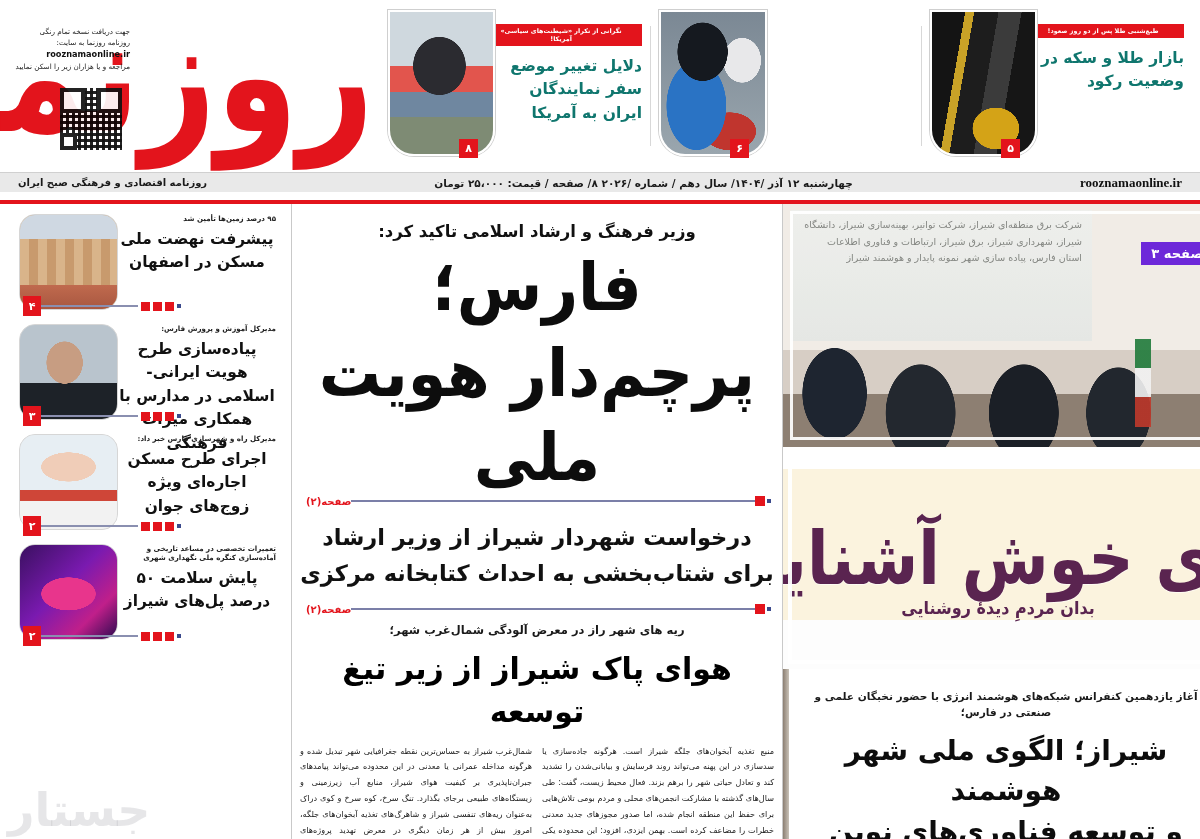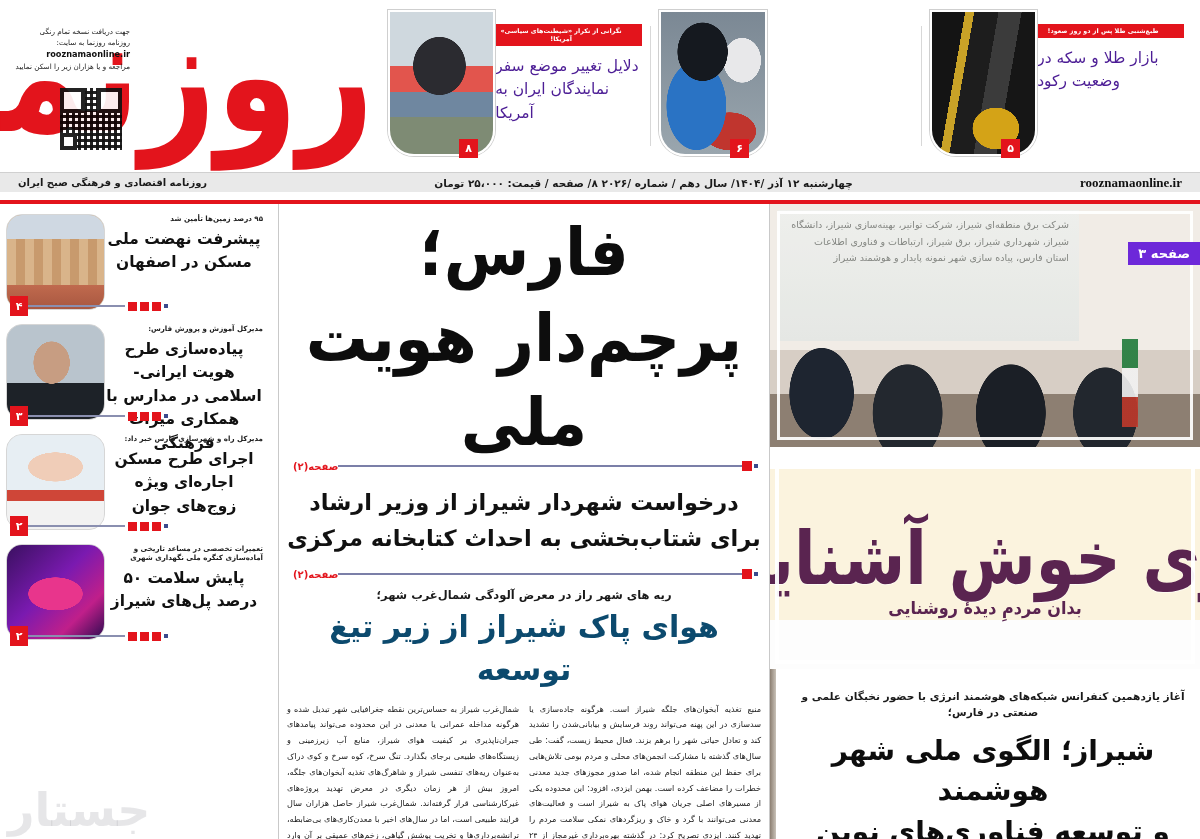--- a/index.html
+++ b/index.html
@@ -57,22 +57,22 @@
     position: relative; width: 270px; height: 172px; padding: 10px 8px 8px 8px;
     display: flex; flex-direction: row-reverse; align-items: flex-start;
   }
   .thumb-text { width: 148px; padding-top: 14px; direction: rtl; text-align: left; }
   .thumb-kicker {
     background: #e3141c; color: #fff; font-size: 6.4px; font-weight: 700;
     padding: 3px 20px 3px 5px; display: block; text-align: center;
     letter-spacing: .1px; line-height: 1.25;
   }
   .thumb-title {
-    margin-top: 9px; font-size: 15.5px; font-weight: 400; color: #4c1d95;
-    line-height: 1.5; text-align: left; direction: rtl;
+    margin-top: 9px; font-size: 15.5px; font-weight: 700; color: #0f766e;
+    line-height: 1.5; text-align: right; direction: rtl;
   }
   .thumb-pg {
     position: absolute; bottom: 14px; right: 172px;
     background: #e3141c; color: #fff; font-size: 11px; font-weight: 700;
     width: 19px; height: 19px; display: flex; align-items: center; justify-content: center;
   }
   .thumb-img {
     width: 108px; height: 146px; border-radius: 0 0 26px 26px;
     border: 2px solid #fff; box-shadow: 0 0 0 1px #cfcfcf;
     background-size: cover; background-position: center; overflow: hidden;
@@ -105,21 +105,21 @@
     background: #e9e9e9; border-top: 1px solid #d0d0d0;
     display: flex; flex-direction: row-reverse; align-items: center;
     padding: 0 18px; justify-content: space-between;
   }
   .infobar .tagline { font-size: 10px; font-weight: 700; color: #1a1a1a; direction: rtl; }
   .infobar .issue { font-size: 10.5px; font-weight: 700; color: #1a1a1a; direction: rtl; }
   .infobar .url { font-size: 13px; font-weight: 700; color: #111; direction: ltr; font-family: "Liberation Serif", serif; }
   .redrule { position: absolute; top: 200px; left: 0; width: 1200px; height: 4px; background: #e3141c; }
 
   
-  .content { position: absolute; top: 204px; left: 0; width: 1200px; height: 635px; display: flex; flex-direction: row-reverse; }
+  .content { position: absolute; top: 204px; left: 0; width: 1200px; height: 635px; display: flex; flex-direction: row-reverse; padding-left: 13px; }
   .col-right { width: 278px; flex: 0 0 278px; padding: 4px 6px 0 4px; }
   .col-mid { width: 492px; flex: 0 0 492px; padding: 2px 8px 0 8px; border-left: 1px solid #c9c9c9; border-right: 1px solid #c9c9c9; }
   .col-left { width: 430px; flex: 0 0 430px; padding: 0; position: relative; }
 
   
   .lead-over {
     text-align: center; font-size: 16.5px; font-weight: 700; color: #111;
     direction: rtl; margin-top: 16px; letter-spacing: -.2px;
   }
   .lead-title {
@@ -138,22 +138,22 @@
 
   .sub-title {
     text-align: center; font-size: 22.5px; font-weight: 700; color: #111;
     direction: rtl; line-height: 1.62; margin-top: 12px; margin-bottom: 12px;
   }
   .kicker-mid {
     text-align: center; font-size: 11.5px; font-weight: 700; color: #1a1a1a;
     direction: rtl; margin-top: 8px;
   }
   .big2 {
-    text-align: center; font-size: 30px; font-weight: 700; color: #0c4a6e;
-    direction: rtl; line-height: 1.45; margin-top: 3px; margin-bottom: 10px;
+    text-align: center; font-size: 30px; font-weight: 700; color: #000000;
+    direction: rtl; line-height: 1.45; margin-top: 10px; margin-bottom: 10px;
     letter-spacing: -.4px;
   }
   .body-cols { display: flex; flex-direction: row-reverse; gap: 10px; direction: rtl; }
   .body-col {
     flex: 1 1 50%; font-size: 8.1px; line-height: 1.95; color: #1a1a1a;
     text-align: justify; direction: rtl; hyphens: none;
   }
 
   
   .side-item { position: relative; height: 110px; padding: 6px 2px 0 2px; display: flex; flex-direction: row-reverse; }
@@ -396,20 +396,21 @@
             </div>
           <div class="enddot"></div>
         </div>
       </div>
 
       <div class="wm">جستار</div>
     </div>
 
     <div class="col-mid">
 
+      <div class="lead-over">وزیر فرهنگ و ارشاد اسلامی تاکید کرد:</div>
       <div class="lead-title">فارس؛ پرچم‌دار هویت ملی</div>
 
       <div class="pgline">
         <div class="label">صفحه(۲)</div>
         <div class="rule"></div>
         <div class="sq"></div>
         <div class="dot"></div>
       </div>
 
       <div class="sub-title">

